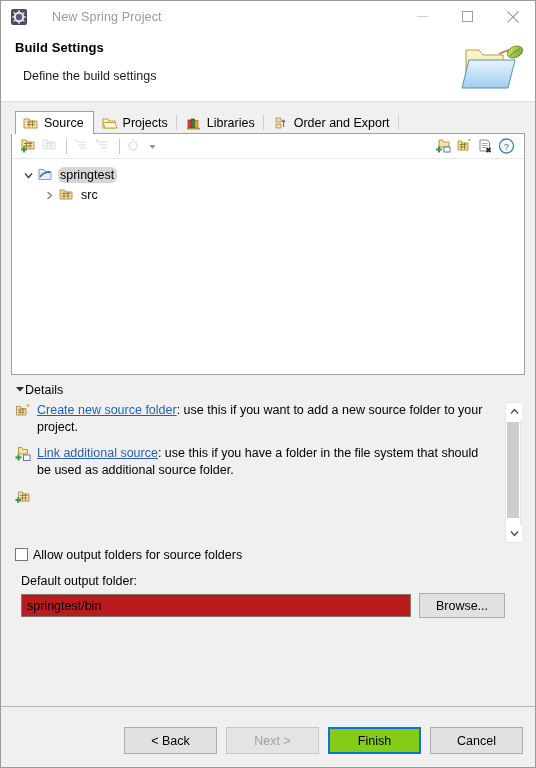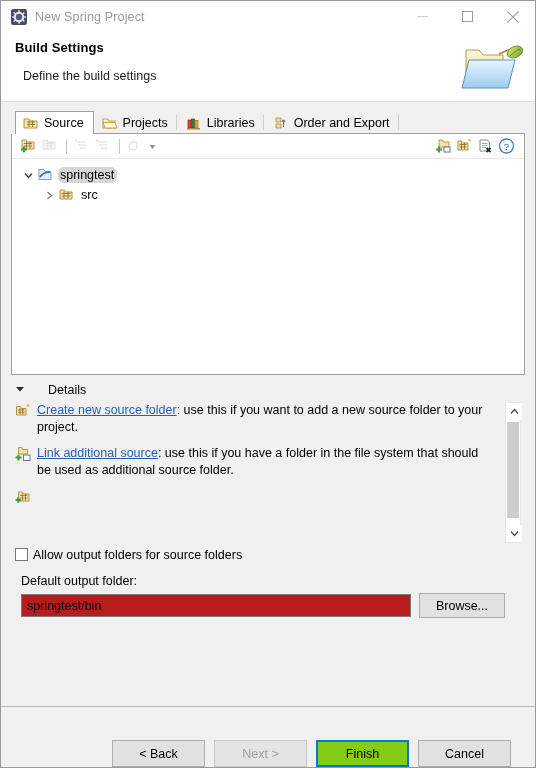--- a/index.html
+++ b/index.html
@@ -20,20 +20,21 @@
     overflow: hidden;
   }
 
   
   #titlebar {
     height: 31px;
     background: #ffffff;
     display: flex;
     align-items: center;
     position: relative;
+    gap: 17px;
   }
   #title-icon {
     width: 16px; height: 16px;
     margin-left: 10px; margin-right: 8px;
     flex: 0 0 auto;
   }
   #title-text {
     font-size: 12.5px;
     color: #9a9a9a;
     letter-spacing: .15px;
@@ -139,21 +140,21 @@
   .tnode .tlabel { padding: 1px 3px 1px 2px; }
   .tnode.selected .tlabel { background: #d6d6d6; border-radius: 6px; }
   .tnode.child { padding-left: 21px; }
 
   
   #details-head {
     display: flex; align-items: center;
     height: 22px;
     margin: 4px 0 1px 4px;
     font-size: 12.5px;
-    gap: 23px;
+    gap: 0;
   }
   #details-box {
     position: relative;
     height: 141px;
     background: #f0f0f0;
     border: none;
     overflow: hidden;
     padding-left: 4px;
   }
   .det-item {
@@ -218,23 +219,23 @@
   #footer-sep {
     position: absolute;
     left: 0; right: 0; top: 705px;
     height: 1px; background: #b4b4b4;
   }
   #footer {
     position: absolute;
     left: 0; right: 0; top: 706px; bottom: 0;
     background: #f0f0f0;
     display: flex;
-    align-items: flex-end;
+    align-items: flex-start;
     justify-content: flex-end;
-    padding: 20px 24px 0 0;
+    padding: 20px 12px 0 0;
     gap: 9px;
   }
   .btn {
     width: 93px; height: 27px;
     background: #e1e1e1;
     border: 1px solid #adadad;
     display: flex; align-items: center; justify-content: center;
     font-size: 12.5px;
     color: #000;
   }

